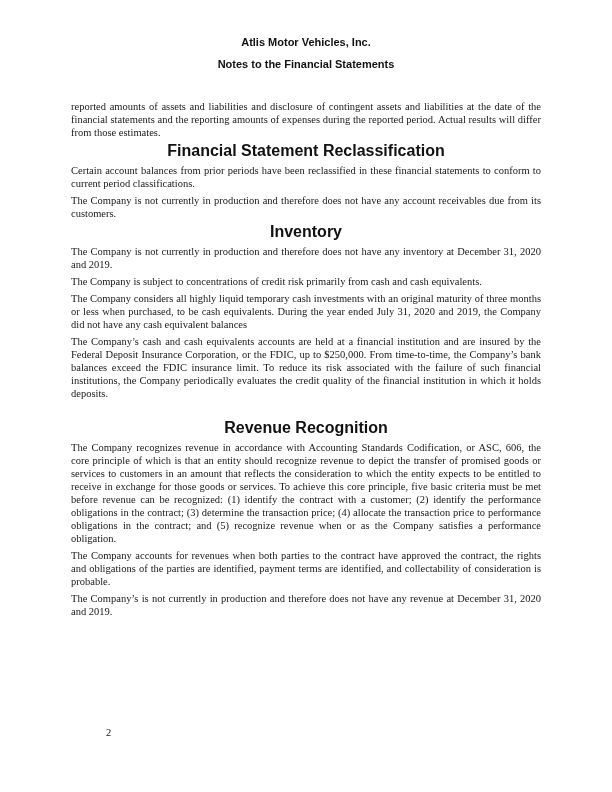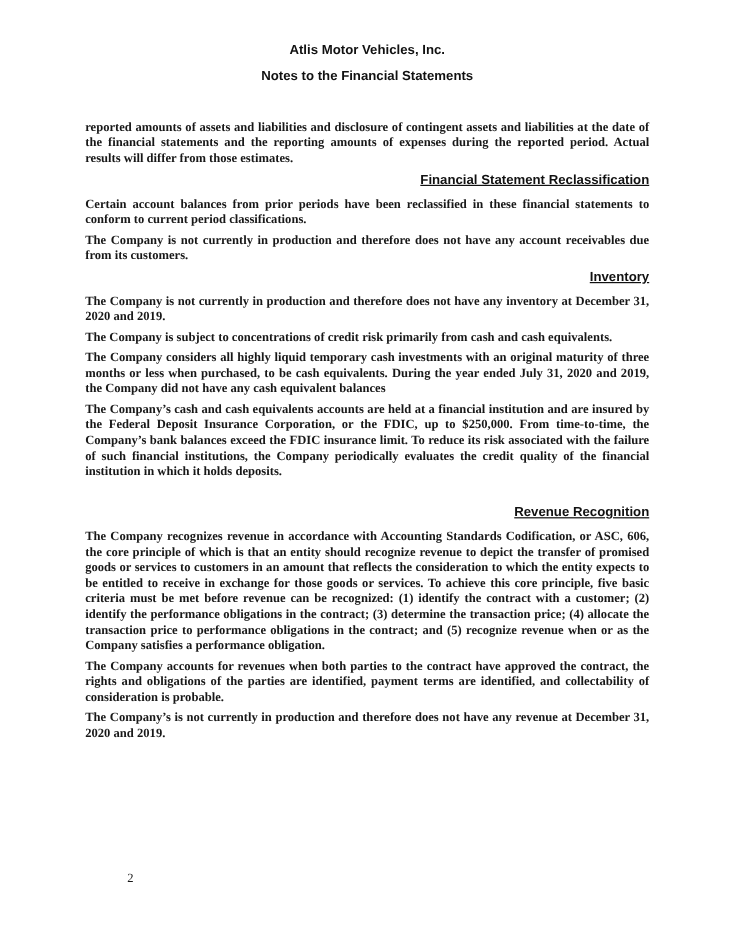--- a/index.html
+++ b/index.html
@@ -31,30 +31,28 @@
     white-space: pre-wrap;
   }
   .doc-body {
     padding: 19px 71px 0 71px;
     font-size: 10.5px;
     line-height: 13px;
     text-align: justify;
   }
   .para {
     margin-bottom: 4px;
-    font-weight: bold;
   }
   .doc-heading {
     font-family: "Liberation Sans", sans-serif;
     font-weight: bold;
-    font-size: 11px;
+    font-size: 16px;
     line-height: 15px;
     margin: 2px 0 6px 0;
-    text-decoration: underline;
-    text-align: right;
+    text-align: center;
     color: #111111;
   }
   .doc-heading.spaced {
     margin-top: 20px;
   }
   .page-number {
     position: absolute;
     left: 106px;
     top: 727px;
     font-size: 10.5px;

